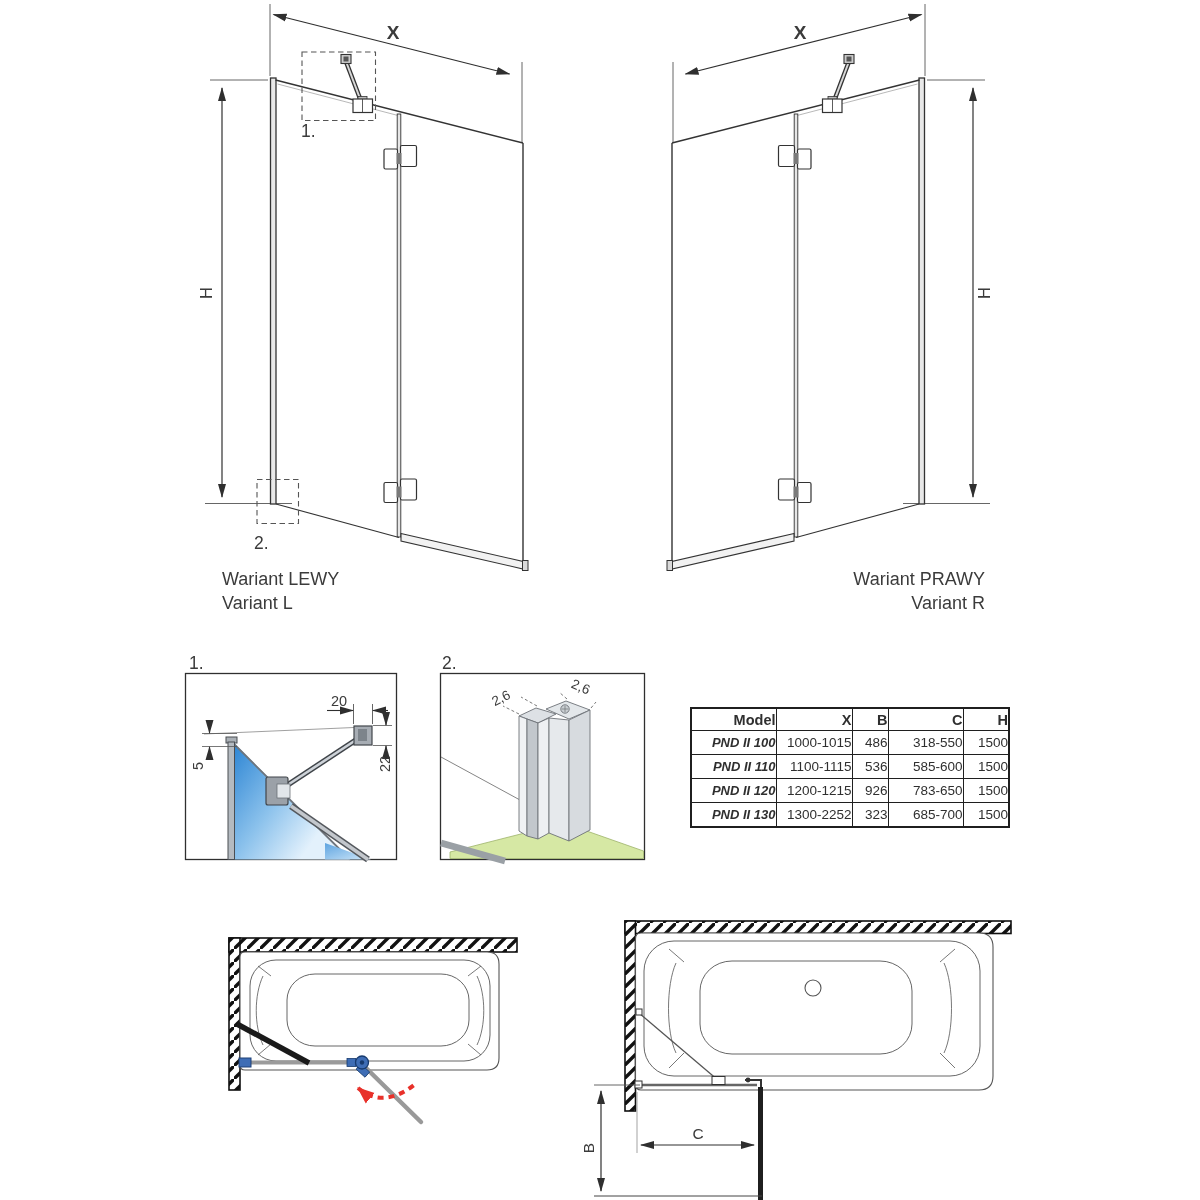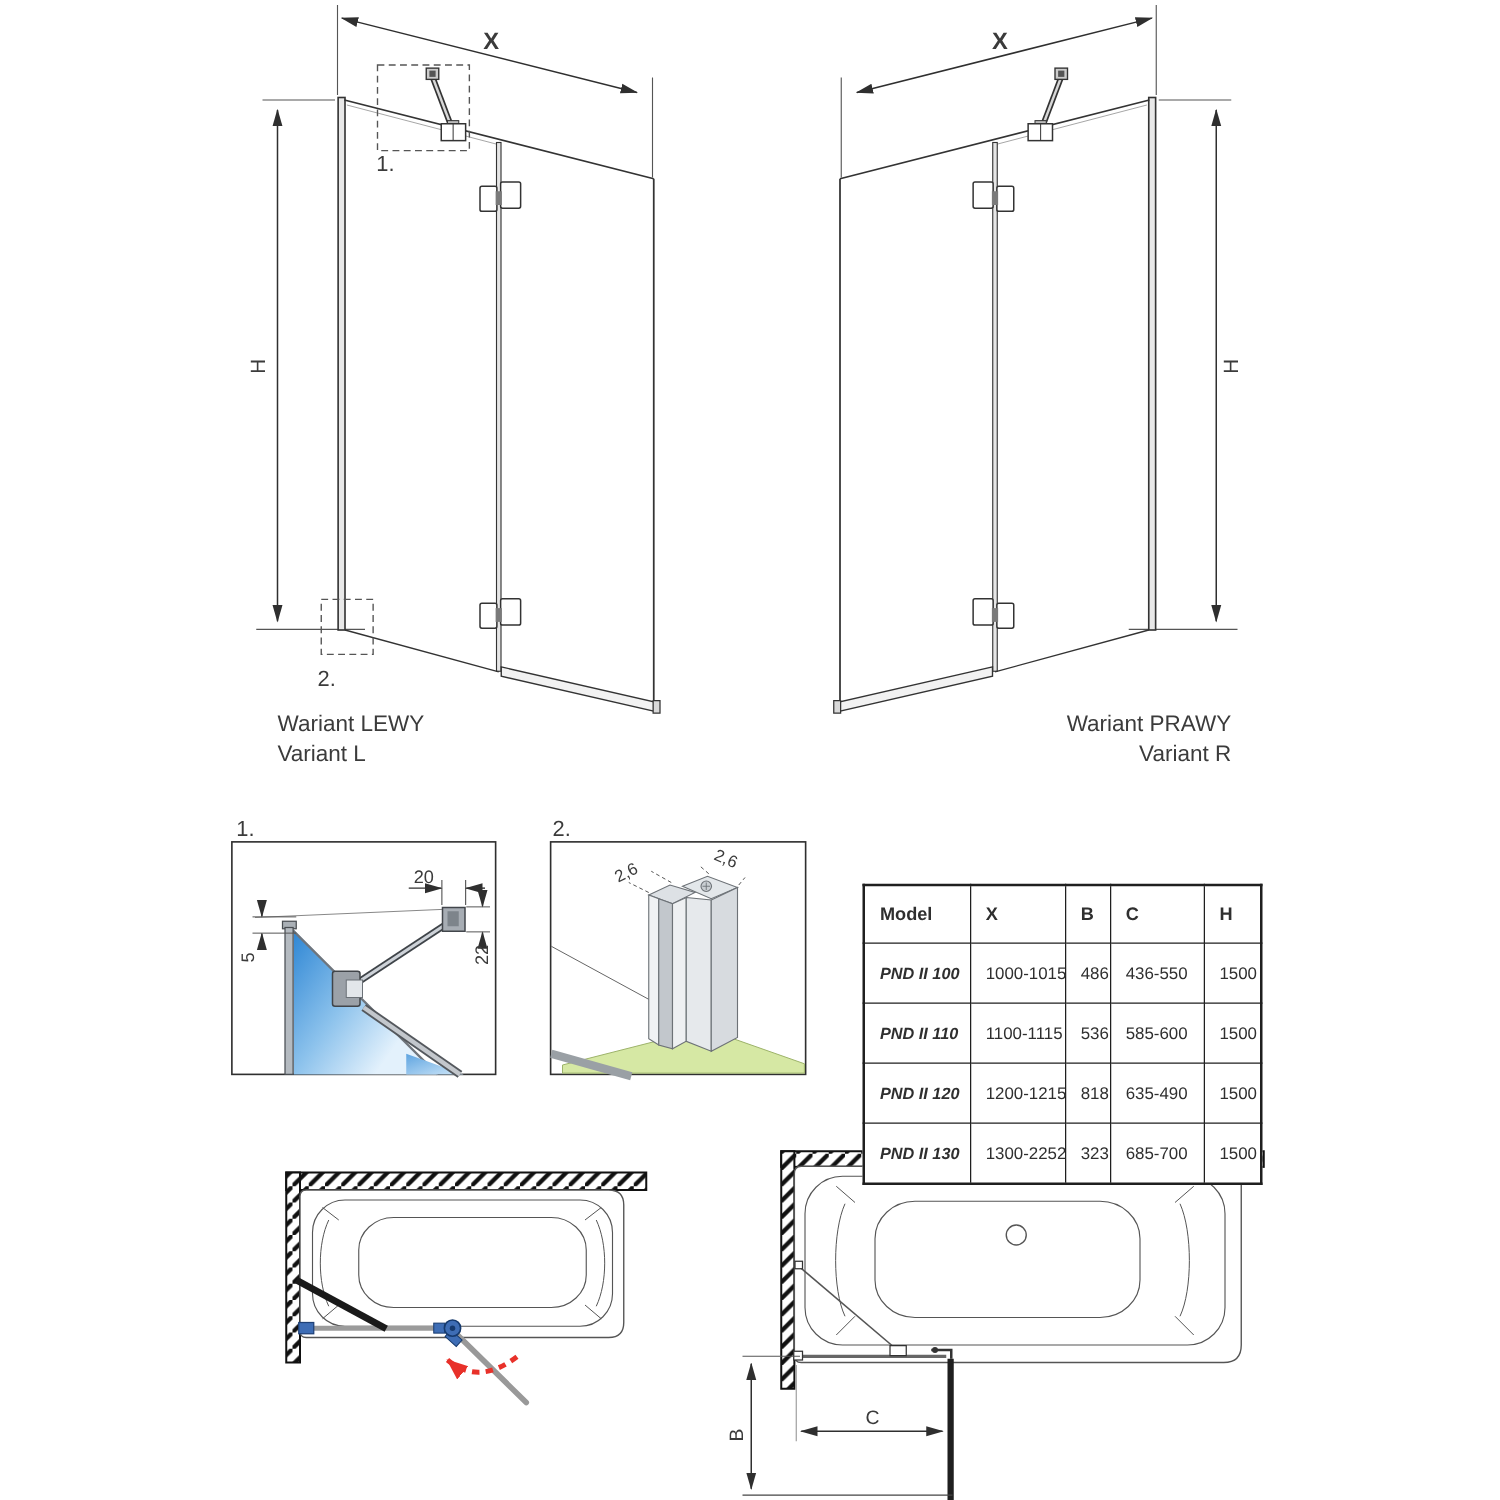--- a/index.html
+++ b/index.html
@@ -2,22 +2,22 @@
 <html><head>
 <meta charset="utf-8">
 <style>
   html,body{margin:0;padding:0;background:#fff;}
   .canvas{position:relative;width:1200px;height:1200px;background:#fff;overflow:hidden;
           font-family:"Liberation Sans", sans-serif;}
   .canvas svg{position:absolute;left:0;top:0;}
   svg text{font-family:"Liberation Sans", sans-serif;fill:#3b3b3b;}
   .spec-table{position:absolute;left:690px;top:707px;width:318px;border-collapse:collapse;
               table-layout:fixed;background:#fff;}
-  .spec-table th,.spec-table td{border:1.6px solid #1f1f1f;text-align:left;vertical-align:middle;
-              padding:12px;height:23px;font-size:13.5px;color:#2f2f2f;white-space:nowrap;}
+  .spec-table th,.spec-table td{border:1.6px solid #1f1f1f;text-align:right;vertical-align:middle;
+              padding:0;height:23px;font-size:13.5px;color:#2f2f2f;white-space:nowrap;}
   .spec-table{border:2px solid #1f1f1f;}
   .spec-table th{height:21px;font-size:14.5px;font-weight:bold;}
   .spec-table td.model{font-weight:bold;font-style:italic;font-size:13px;margin-left:45px;}
   .hdr-x{color:#c0322b;}
   .hdr-b{color:#3e6db5;}
   .hdr-c{color:#7fc97f;}
   .hdr-k{color:#2f2f2f;}
 </style>
 </head>
 <body>
@@ -228,35 +228,35 @@
     <th class="hdr-k">Model</th>
     <th class="hdr-x">X</th>
     <th class="hdr-b">B</th>
     <th class="hdr-c">C</th>
     <th class="hdr-k">H</th>
   </tr>
   <tr>
     <td class="model">PND II 100</td>
     <td>1000-1015</td>
     <td>486</td>
-    <td>436-550</td>
+    <td>318-550</td>
     <td>1500</td>
   </tr>
   <tr>
     <td class="model">PND II 110</td>
     <td>1100-1115</td>
     <td>536</td>
     <td>585-600</td>
     <td>1500</td>
   </tr>
   <tr>
     <td class="model">PND II 120</td>
     <td>1200-1215</td>
-    <td>818</td>
-    <td>635-490</td>
+    <td>926</td>
+    <td>783-650</td>
     <td>1500</td>
   </tr>
   <tr>
     <td class="model">PND II 130</td>
     <td>1300-2252</td>
     <td>323</td>
     <td>685-700</td>
     <td>1500</td>
   </tr>
 </tbody>

